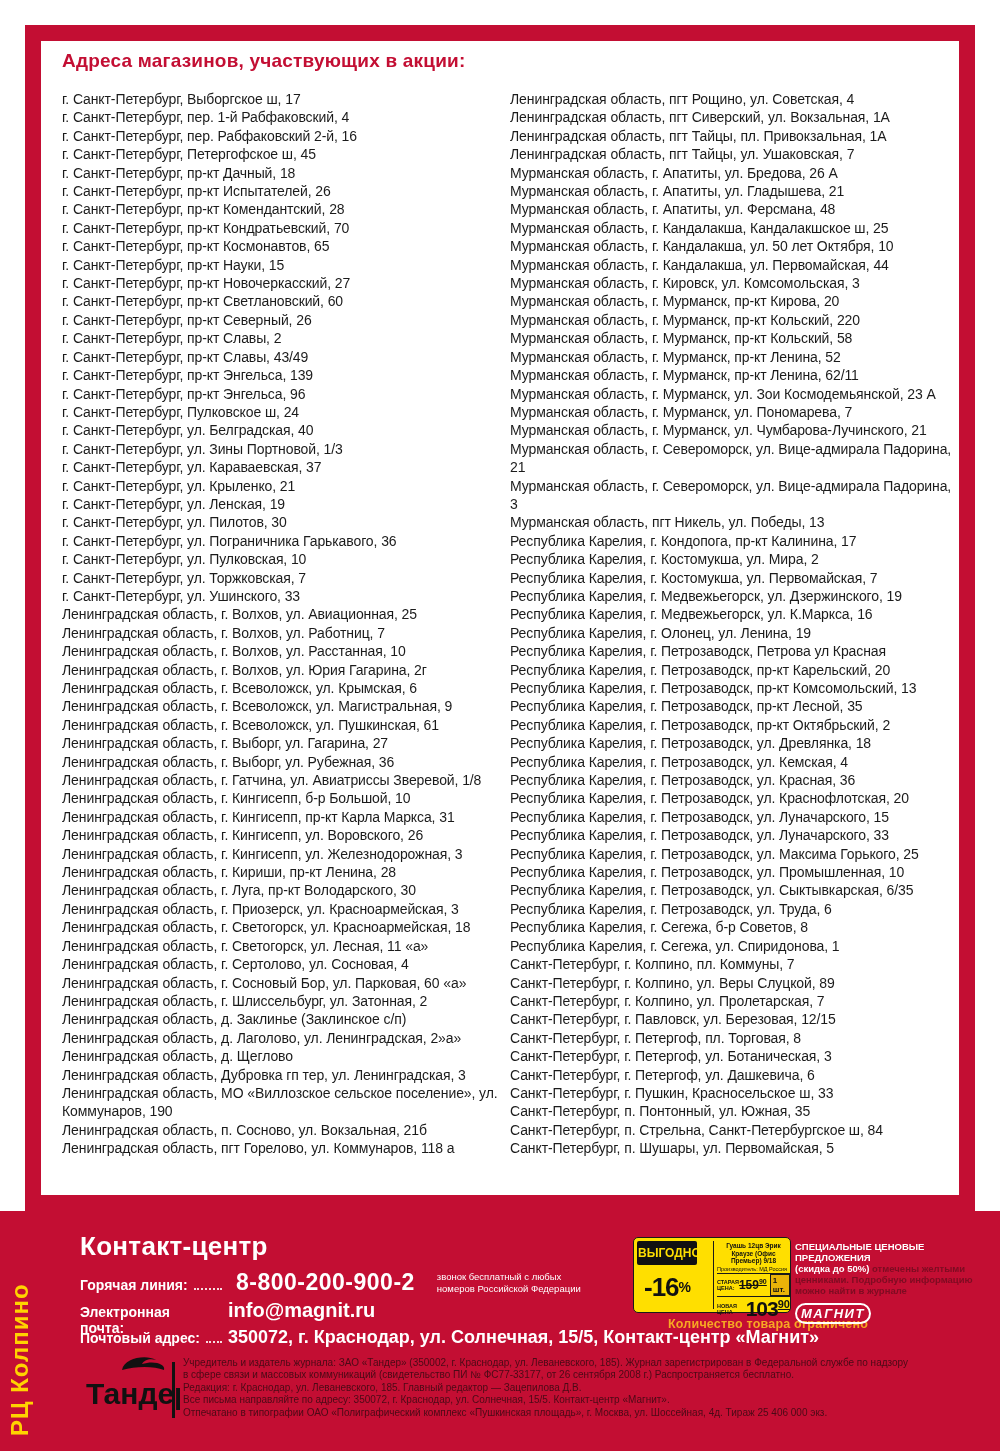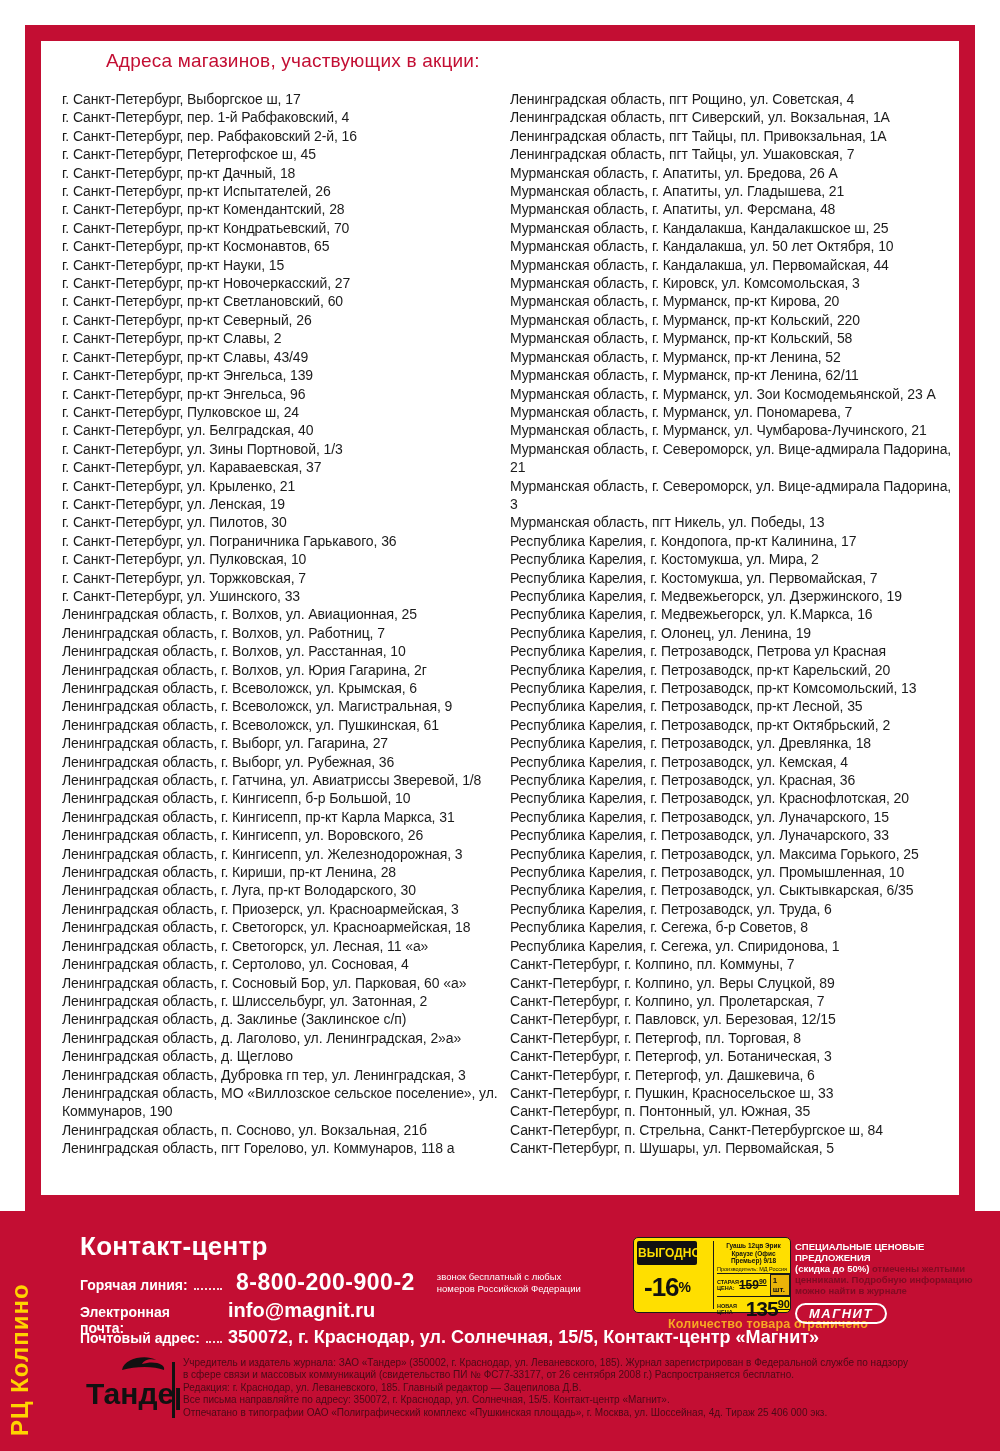--- a/index.html
+++ b/index.html
@@ -7,21 +7,21 @@
     width:1000px;height:1451px;position:relative;background:#ffffff;
     font-family:"Liberation Sans",sans-serif;overflow:hidden;
   }
   
   .frame{
     position:absolute;left:25px;top:25px;width:950px;height:1186px;
     box-sizing:border-box;border:16px solid #c30e33;background:#fff;
   }
   .page-title{
     position:absolute;left:62px;top:50px;
-    font-size:19px;font-weight:normal;color:#c30e33;letter-spacing:0.2px;margin-left:44px;
+    font-size:19px;font-weight:bold;color:#c30e33;letter-spacing:0.2px;
   }
   .addr-col{
     position:absolute;top:90px;
     font-size:14px;line-height:18.4px;color:#1b1b1b;letter-spacing:-0.1px;
   }
   .addr-col.left{left:62px;width:448px;}
   .addr-col.right{left:510px;width:450px;}
   .addr-line{white-space:normal;}
   
   .footer{
@@ -89,21 +89,21 @@
   }
   
   .special{
     position:absolute;left:795px;top:30px;width:192px;
     font-size:9.5px;line-height:11px;font-weight:bold;
   }
   .special .s-bold{color:#ffffff;}
   .special .s-rest{color:#7e0c22;}
   .magnit-logo{
     display:inline-block;margin-top:7px;border:2px solid #ffffff;border-radius:11px;
-    padding:3px 12px;color:#ffffff;font-size:13px;font-weight:bold;font-style:italic;
+    padding:3px 4px;color:#ffffff;font-size:13px;font-weight:bold;font-style:italic;
     letter-spacing:1.5px;
   }
   
   .tander{
     position:absolute;left:84px;top:141px;width:96px;height:76px;color:#111;
   }
   .tander svg{display:block;}
   .fine-print{
     position:absolute;left:183px;top:146px;width:800px;
     font-size:10px;line-height:12.4px;color:#4a0a16;font-weight:normal;
@@ -279,21 +279,21 @@
       <div class="barcode"></div>
       <div class="tag-product">Гуашь 12цв Эрик Краузе (Офис Премьер) 9/18</div>
       <div class="tag-producer">Производитель: МД Россия</div>
       <div class="tag-oldrow">
         <span class="tag-oldlabel">старая цена:</span>
         <span class="tag-oldprice"><span>159</span><sup>90</sup></span>
         <span class="tag-qty">1 шт.</span>
       </div>
       <div class="tag-newrow">
         <span class="tag-newlabel">новая цена</span>
-        <span class="tag-newprice"><span>135</span><sup>90</sup></span>
+        <span class="tag-newprice"><span>103</span><sup>90</sup></span>
       </div>
     </div>
   </div>
   <div class="limited-note">Количество товара ограничено</div>
 
   <div class="special">
     <span class="s-bold">СПЕЦИАЛЬНЫЕ ЦЕНОВЫЕ ПРЕДЛОЖЕНИЯ</span>
     <br>
     <span class="s-bold">(скидка до 50%)</span><span class="s-rest"> отмечены желтыми ценниками. Подробную информацию можно найти в журнале</span>
     <br>

